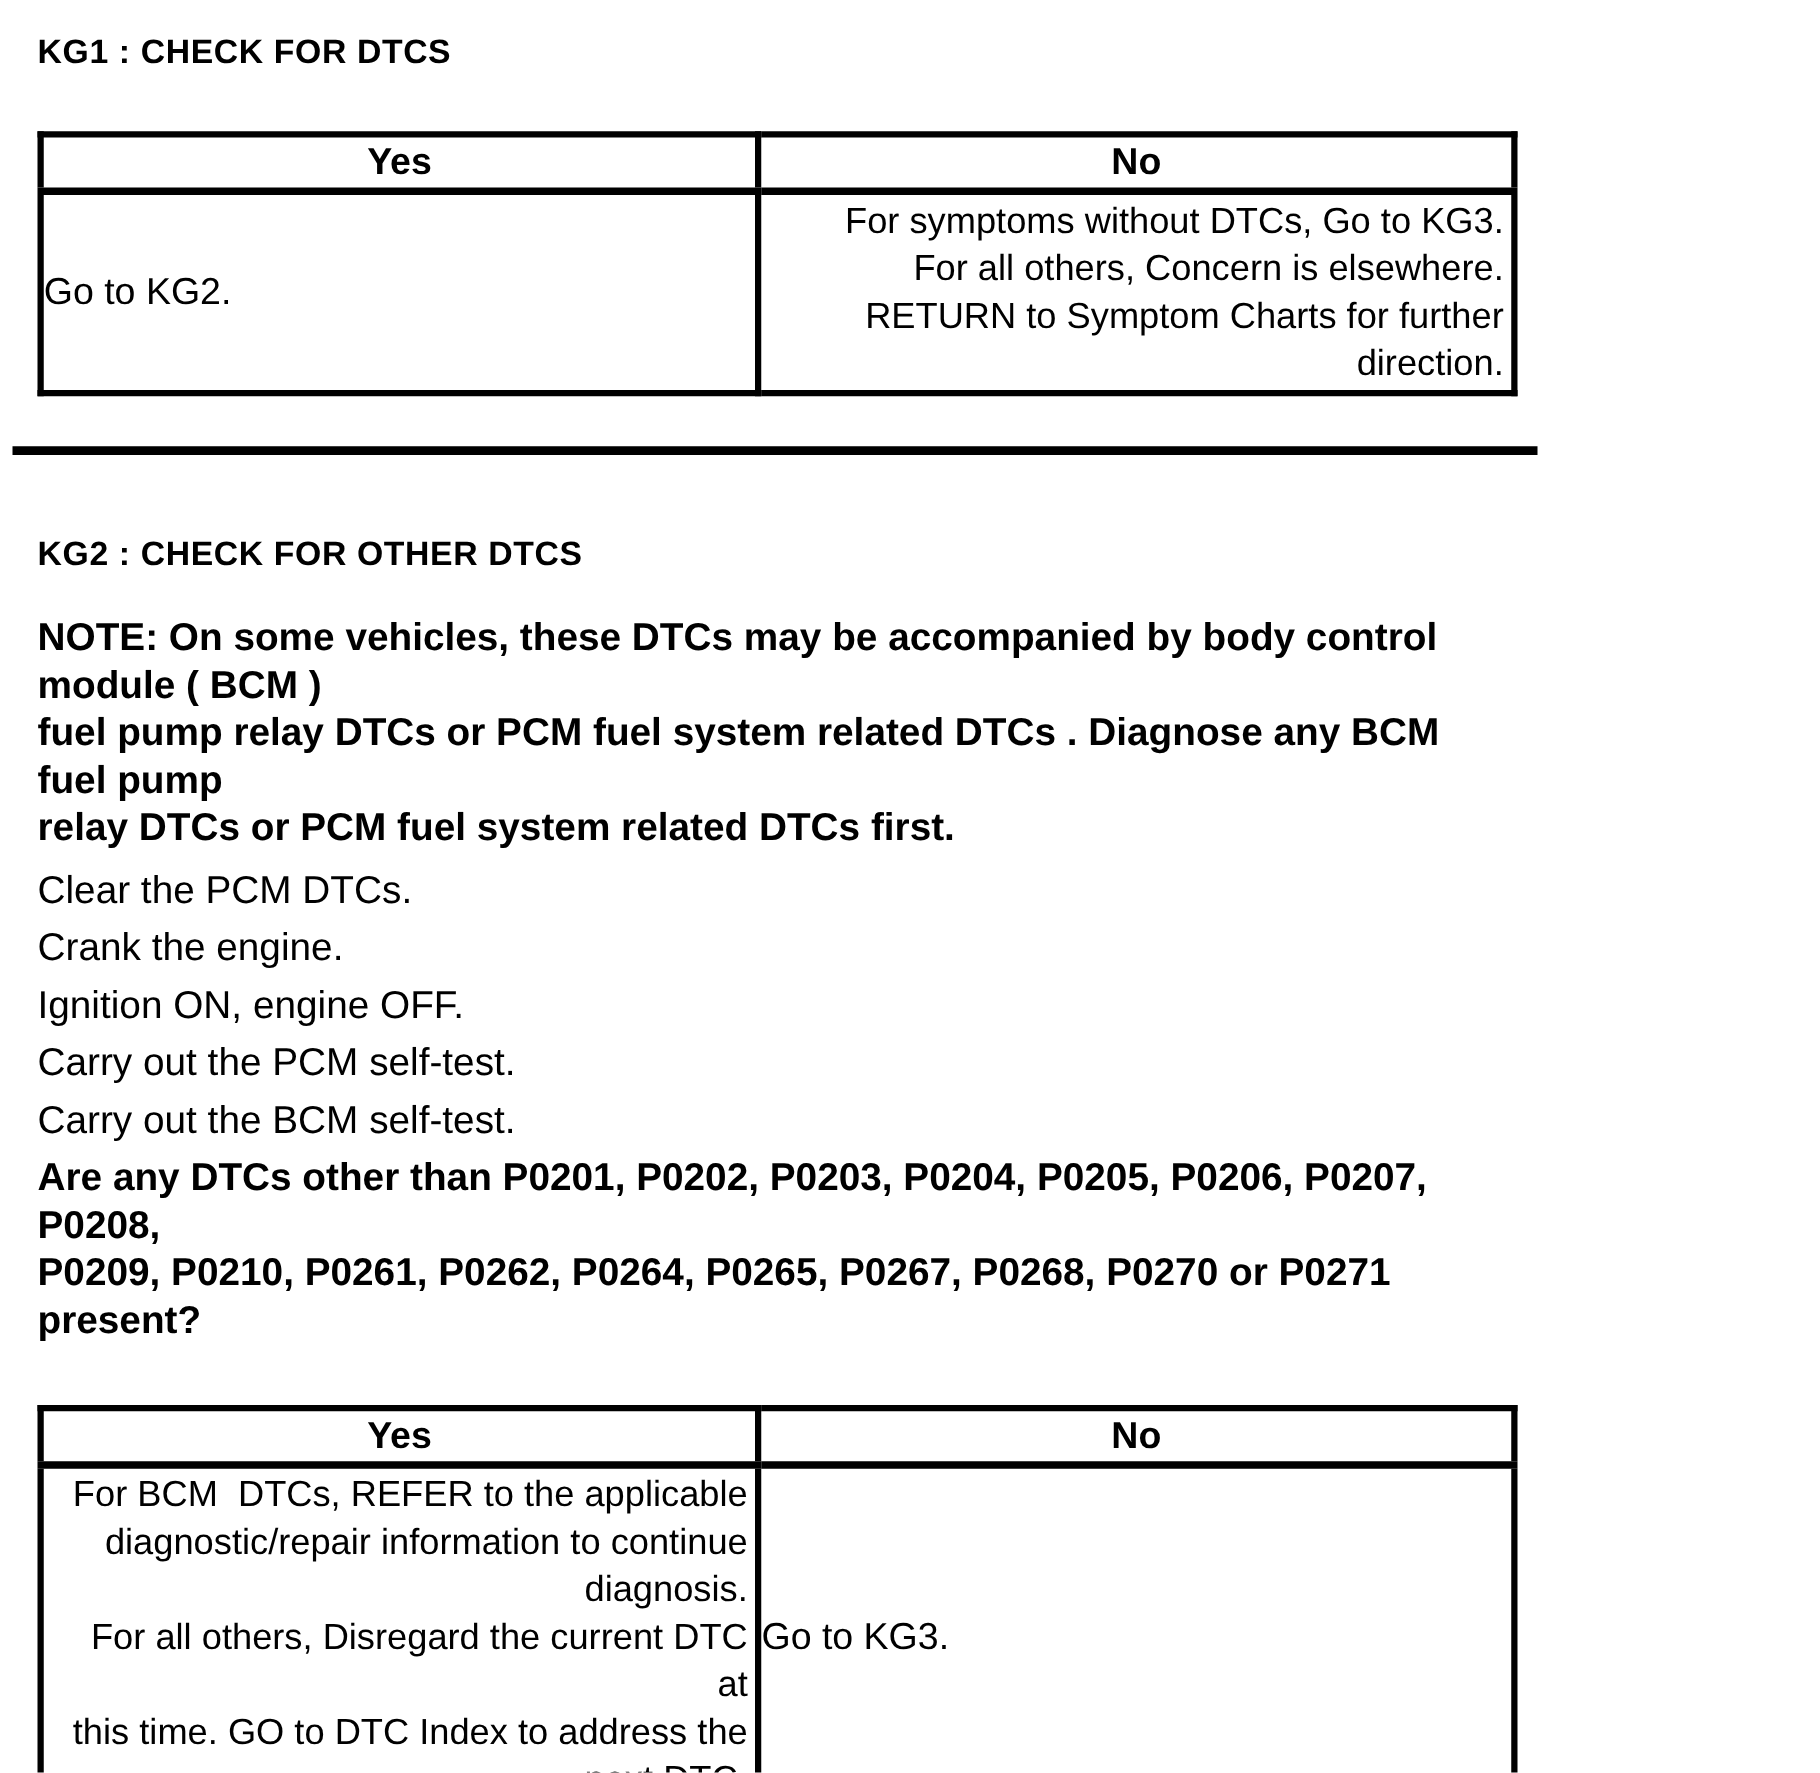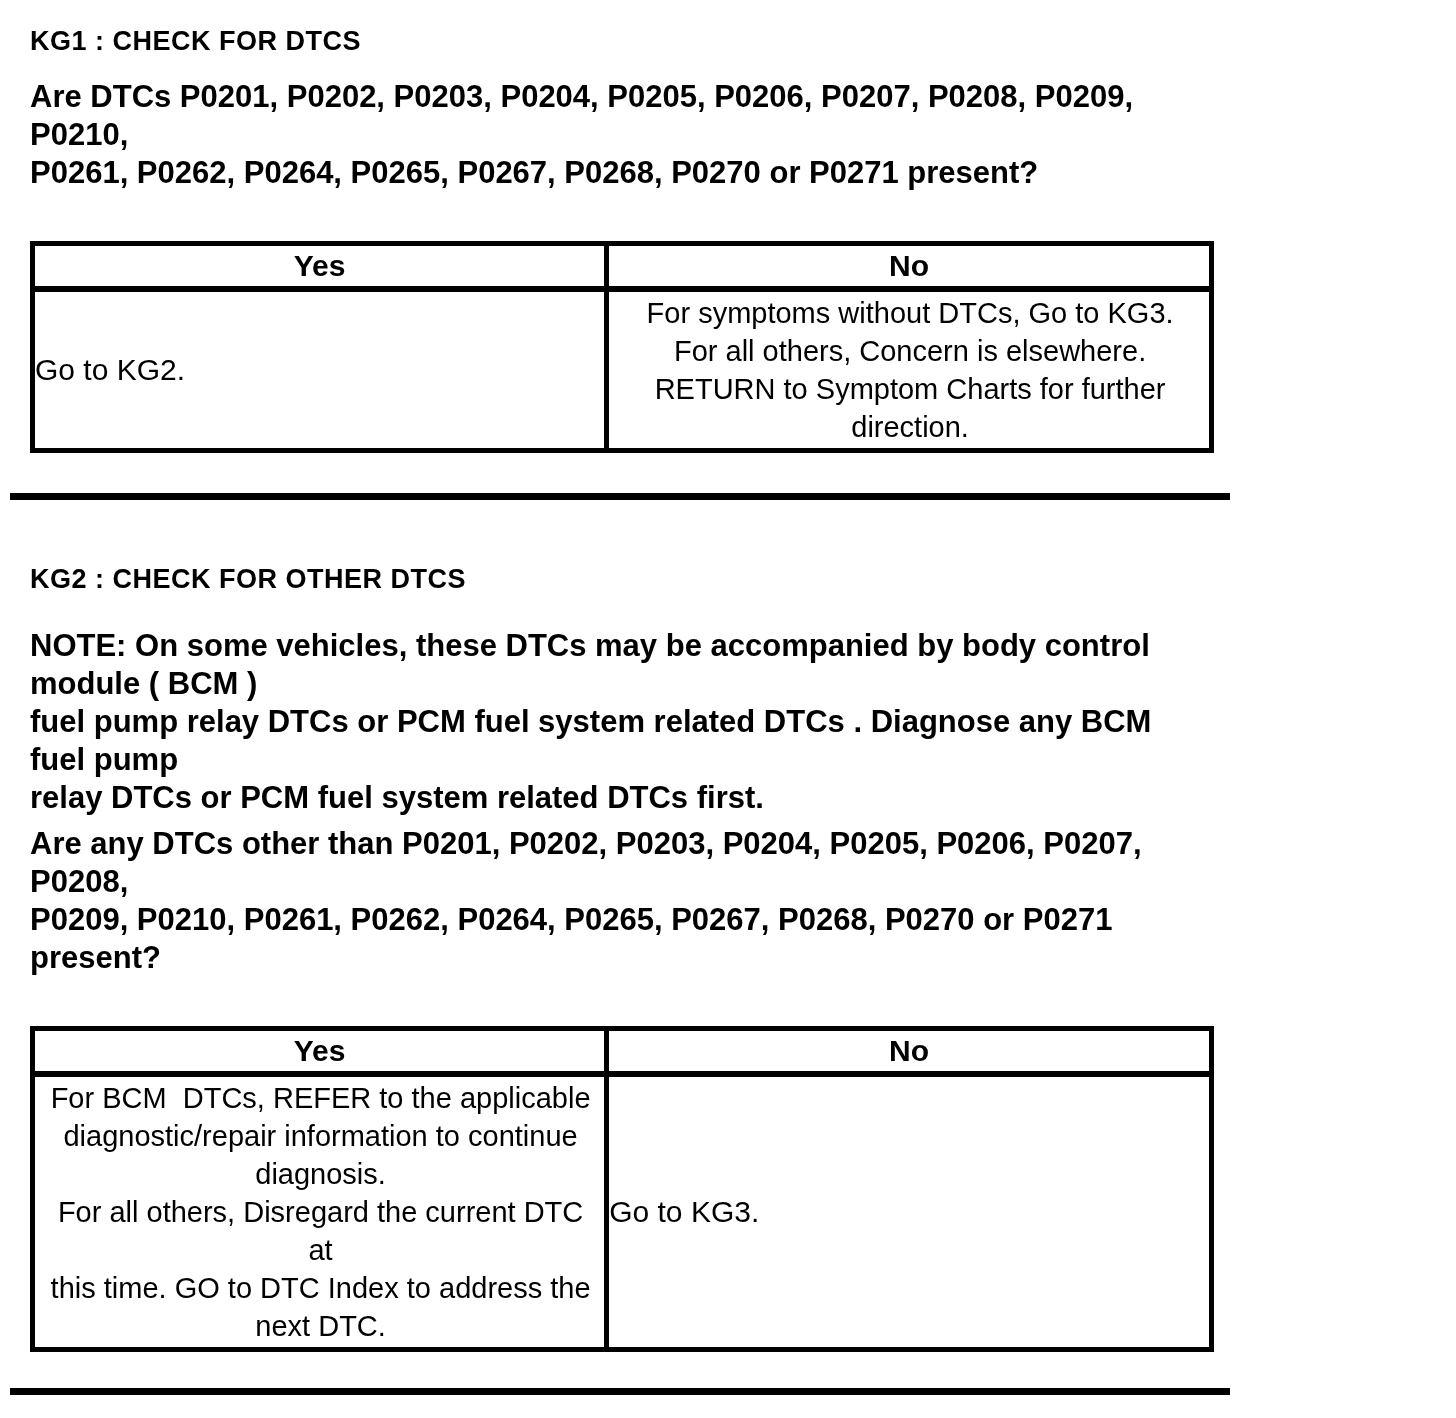--- a/index.html
+++ b/index.html
@@ -67,21 +67,21 @@
     vertical-align: middle;
     padding: 0;
   }
   td.center-cell {
     text-align: left;
     vertical-align: middle;
     font-size: 30px;
     padding: 0;
   }
   td.text-cell {
-    text-align: center;
+    text-align: right;
     vertical-align: top;
     padding: 2px 6px 2px 8px;
     line-height: 38px;
     white-space: pre-line;
   }
   .row-kg1 td { height: 152px; }
   .row-kg2 td { height: 232px; }
   .rule {
     height: 7px;
     background: #000000;
@@ -91,22 +91,20 @@
   .kg2-heading { margin-top: 64px; }
 </style>
 </head>
 <body>
 
 <div class="page">
 
   <section>
     <h2 class="step-heading">KG1 : CHECK FOR DTCS</h2>
 
-    <p class="question">Are DTCs P0201, P0202, P0203, P0204, P0205, P0206, P0207, P0208, P0209, P0210,
-P0261, P0262, P0264, P0265, P0267, P0268, P0270 or P0271 present?</p>
 
     <table class="decision-table">
       <colgroup>
         <col style="width:48.7%">
         <col style="width:51.3%">
       </colgroup>
       <thead>
         <tr>
           <th>Yes</th>
           <th>No</th>
@@ -126,20 +124,27 @@
 
   <div class="rule"></div>
 
   <section>
     <h2 class="step-heading kg2-heading">KG2 : CHECK FOR OTHER DTCS</h2>
 
     <p class="note">NOTE: On some vehicles, these DTCs may be accompanied by body control module ( BCM )
 fuel pump relay DTCs or PCM fuel system related DTCs . Diagnose any BCM fuel pump
 relay DTCs or PCM fuel system related DTCs first.</p>
 
+    <div class="steps">
+      <p class="step">Clear the PCM DTCs.</p>
+      <p class="step">Crank the engine.</p>
+      <p class="step">Ignition ON, engine OFF.</p>
+      <p class="step">Carry out the PCM self-test.</p>
+      <p class="step">Carry out the BCM self-test.</p>
+    </div>
 
     <p class="question q2">Are any DTCs other than P0201, P0202, P0203, P0204, P0205, P0206, P0207, P0208,
 P0209, P0210, P0261, P0262, P0264, P0265, P0267, P0268, P0270 or P0271 present?</p>
 
     <table class="decision-table">
       <colgroup>
         <col style="width:48.7%">
         <col style="width:51.3%">
       </colgroup>
       <thead>

